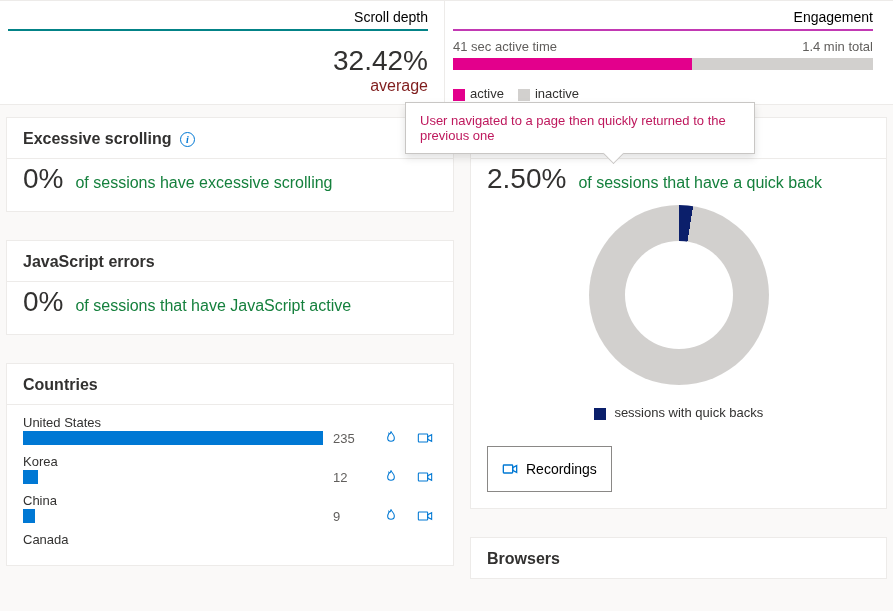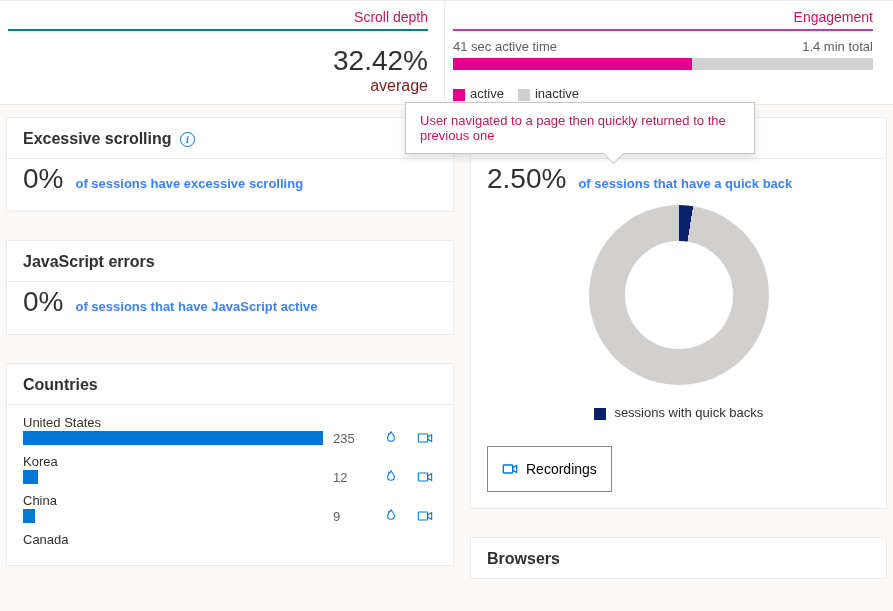--- a/index.html
+++ b/index.html
@@ -23,21 +23,21 @@
   .top-panel {
     flex: 1;
     padding: 8px 20px 8px 8px;
     position: relative;
   }
   .top-panel.left { border-right: 1px solid #edebe9; padding-right: 16px;}
   .panel-title {
     font-size: 14px;
     font-weight: 400;
     text-align: right;
-    color: #be185d;
+    color: #000000;
     padding-bottom: 4px;
   }
   .underline-teal {
     border-bottom: 2px solid #038387;
   }
   .underline-magenta {
     border-bottom: 2px solid #c239b3;
   }
   .big-number {
     font-size: 28px;
@@ -116,21 +116,21 @@
     margin-left: 4px;
     font-style: italic;
     font-family: serif;
   }
   .card-body { padding: 4px 16px 16px; }
   .metric-line { display: flex; align-items: baseline; gap: 12px;}
   .big {
     font-size: 28px;
     font-weight: 400;
   }
-  .metric-desc { font-size: 13px; color: #3b82f6; font-weight: bold; }
+  .metric-desc { font-size: 16px; color: #15803d; }
   .hr { border-top: 1px solid #edebe9; }
 
   .country-row { padding: 6px 0 2px; }
   .country-name { font-size: 13px; color: #323130; }
   .bar-line { display: flex; align-items: center; gap: 10px; }
   .bar-track { flex: 0 0 300px; height: 14px; position: relative;}
   .bar-fill {
     position: absolute; left: 0; top: 0; bottom: 0;
     background: #0078d4;
   }

